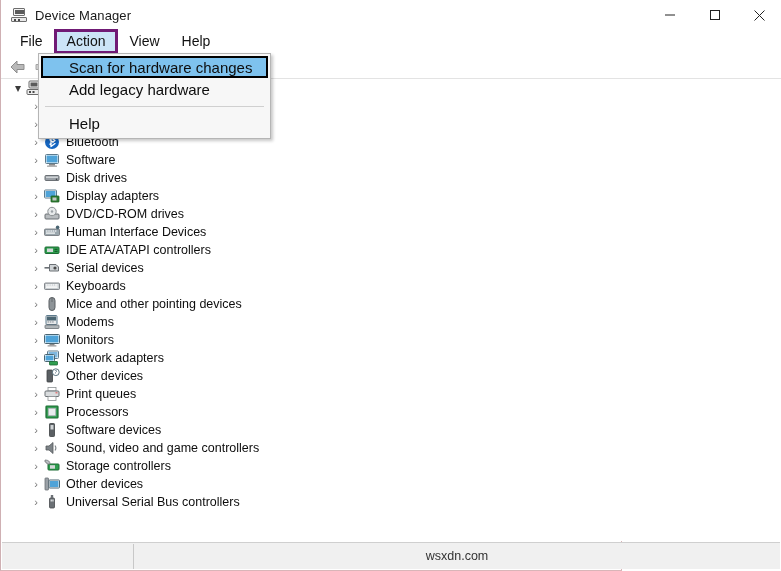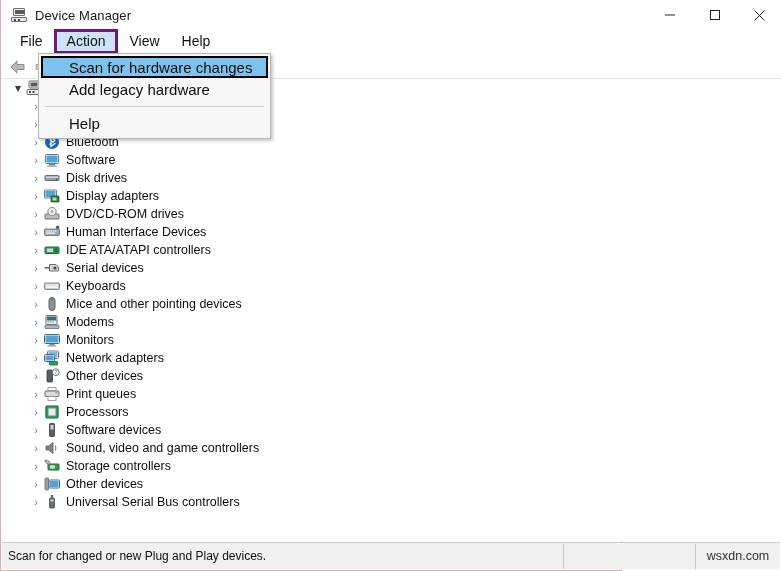--- a/index.html
+++ b/index.html
@@ -590,18 +590,17 @@
   </div>
 
   <div id="dropdown">
     <div class="dd-item highlight">Scan for hardware changes</div>
     <div class="dd-item">Add legacy hardware</div>
     <div class="dd-sep"></div>
     <div class="dd-item">Help</div>
   </div>
 
   <div id="statusbar">
-    <div id="status-text">Scan for changed or new Plug and Play devices.</div>
     <div id="status-mid"></div>
     <div id="status-right">wsxdn.com</div>
   </div>
 
 </div>
 
 </body></html>

